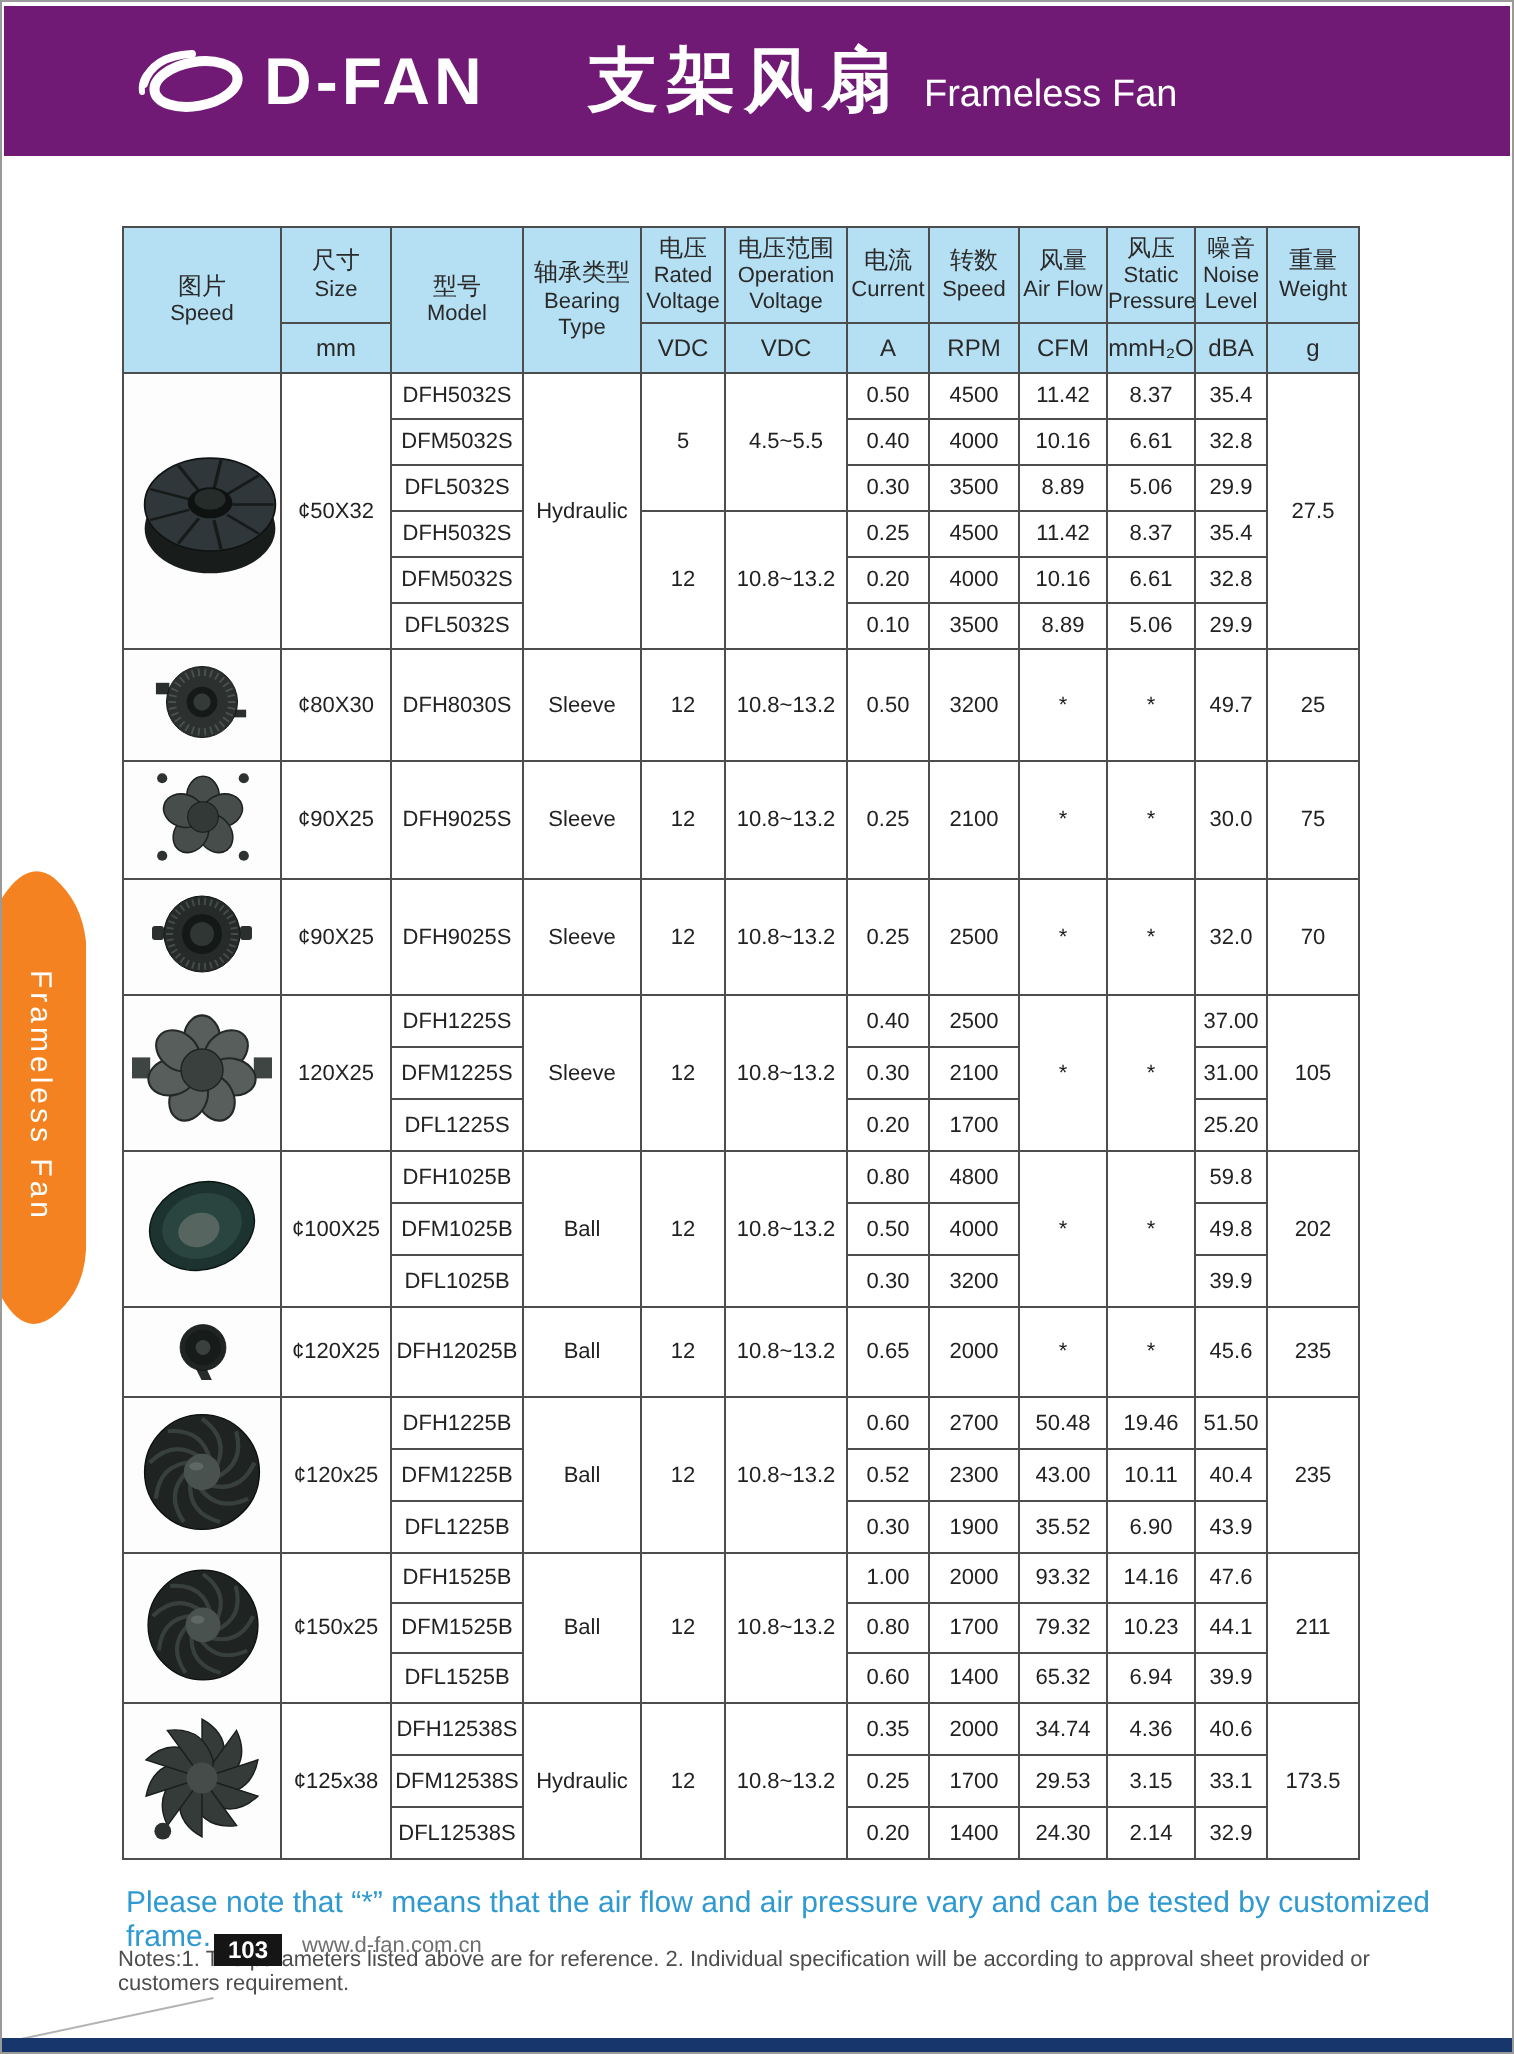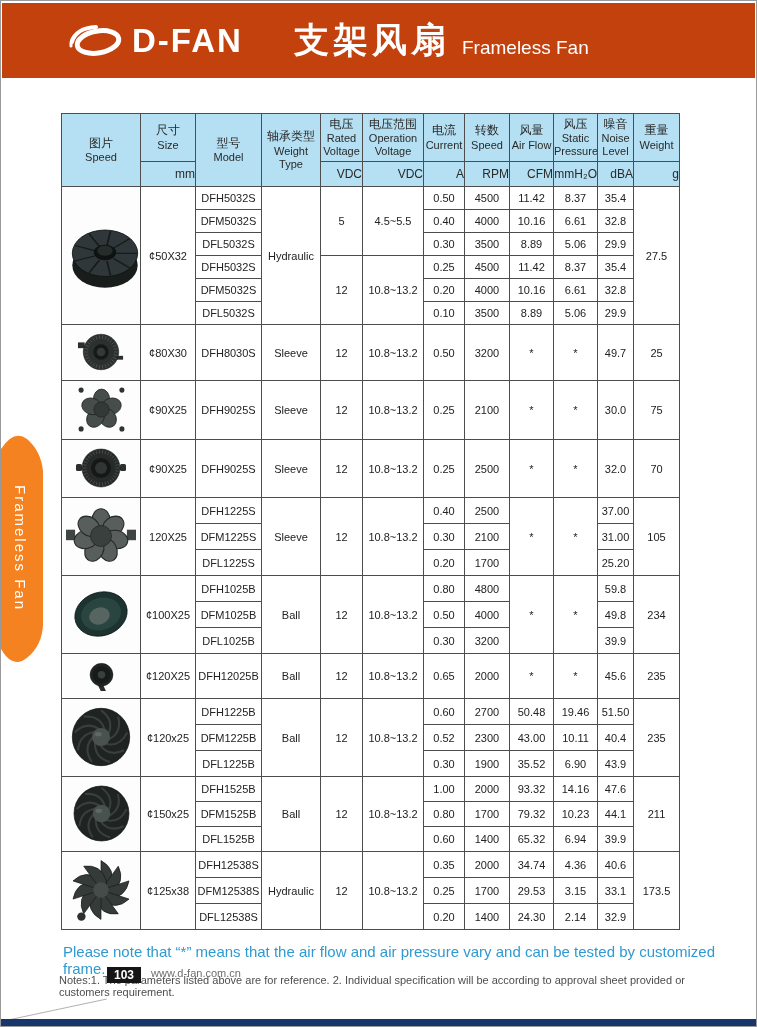--- a/index.html
+++ b/index.html
@@ -25,41 +25,41 @@
   
   table.spec { position:absolute; left:60px; top:112px; width:618px;
     border-collapse:collapse; table-layout:fixed; }
   table.spec th, table.spec td {
     border:1px solid #4d4d4d; padding:0; text-align:center; vertical-align:middle;
     font-size:11px; color:#222; overflow:hidden;
   }
   table.spec th { background:#b5dff2; font-weight:normal; color:#2a2a2a; }
   table.spec th .cn { font-size:12px; line-height:1.3; }
   table.spec th .en { font-size:11px; line-height:1.2; }
-  table.spec th.unit { font-size:12px;text-align:right; }
+  table.spec th.unit { font-size:12px; }
   td.model-cell { text-align:left; padding-left:7px; }
   td.photo-cell { background:#fdfdfd; }
   td.photo-cell span { display:inline-flex; align-items:center; justify-content:center; }
   
   .note-blue { position:absolute; left:62px; top:942px; font-size:15px; color:#2f9ad2; }
   .notes { position:absolute; left:58px; top:973px; width:660px; font-size:11px; color:#4d4d4d; }
   .diag { position:absolute; left:0; top:1020px; width:108px; height:1px; background:#b3b3b3;
     transform:rotate(-12deg); transform-origin:0 0; }
   .pagebox { position:absolute; left:106px; top:966px; display:flex; align-items:flex-start; }
   .pagenum { background:#151515; color:#fff; font-size:12px; font-weight:bold;
     padding:1px 7px; display:inline-block; }
   .website { margin-left:10px; color:#6f6f6f; font-size:11px; }
   .bottom-bar { position:absolute; left:0; bottom:0; width:100%; height:7px; background:#17366b; }
 </style>
 </head>
 <body>
 
 <div class="page">
 
-  <div class="top-band" style="background: #c2410c;">
+  <div class="top-band" style="background: #701a75;">
     <div class="logo">
       <svg width="58" height="42" viewBox="0 0 58 42">
         <ellipse cx="30" cy="22" rx="21" ry="11" fill="none" stroke="#ffffff" stroke-width="5" transform="rotate(-10 30 22)"></ellipse>
         <path d="M4,22 Q8,8 28,7" fill="none" stroke="#ffffff" stroke-width="4" stroke-linecap="round"></path>
         <path d="M3,26 Q2,18 10,13" fill="none" stroke="#ffffff" stroke-width="3" stroke-linecap="round"></path>
       </svg>
       <span class="logo-text">D-FAN</span>
     </div>
     <div class="title">
       <span class="title-cn">支架风扇</span>
@@ -98,21 +98,21 @@
           <th>
             <div class="cn">尺寸</div>
             <div class="en">Size</div>
           </th>
           <th rowspan="2">
             <div class="cn">型号</div>
             <div class="en">Model</div>
           </th>
           <th rowspan="2">
             <div class="cn">轴承类型</div>
-            <div class="en">Weight Type</div>
+            <div class="en">Bearing Type</div>
           </th>
           <th>
             <div class="cn">电压</div>
             <div class="en">Rated Voltage</div>
           </th>
           <th>
             <div class="cn">电压范围</div>
             <div class="en">Operation Voltage</div>
           </th>
           <th>
@@ -414,21 +414,21 @@
           <td rowspan="3">¢100X25</td>
           <td class="model-cell">DFH1025B</td>
           <td rowspan="3">Ball</td>
           <td rowspan="3">12</td>
           <td rowspan="3">10.8~13.2</td>
           <td>0.80</td>
           <td>4800</td>
           <td rowspan="3">*</td>
           <td rowspan="3">*</td>
           <td>59.8</td>
-          <td rowspan="3">234</td>
+          <td rowspan="3">202</td>
         </tr>
         <tr style="height: 26px;">
           <td class="model-cell">DFM1025B</td>
           <td>0.50</td>
           <td>4000</td>
           <td>49.8</td>
         </tr>
         <tr style="height: 26px;">
           <td class="model-cell">DFL1025B</td>
           <td>0.30</td>

